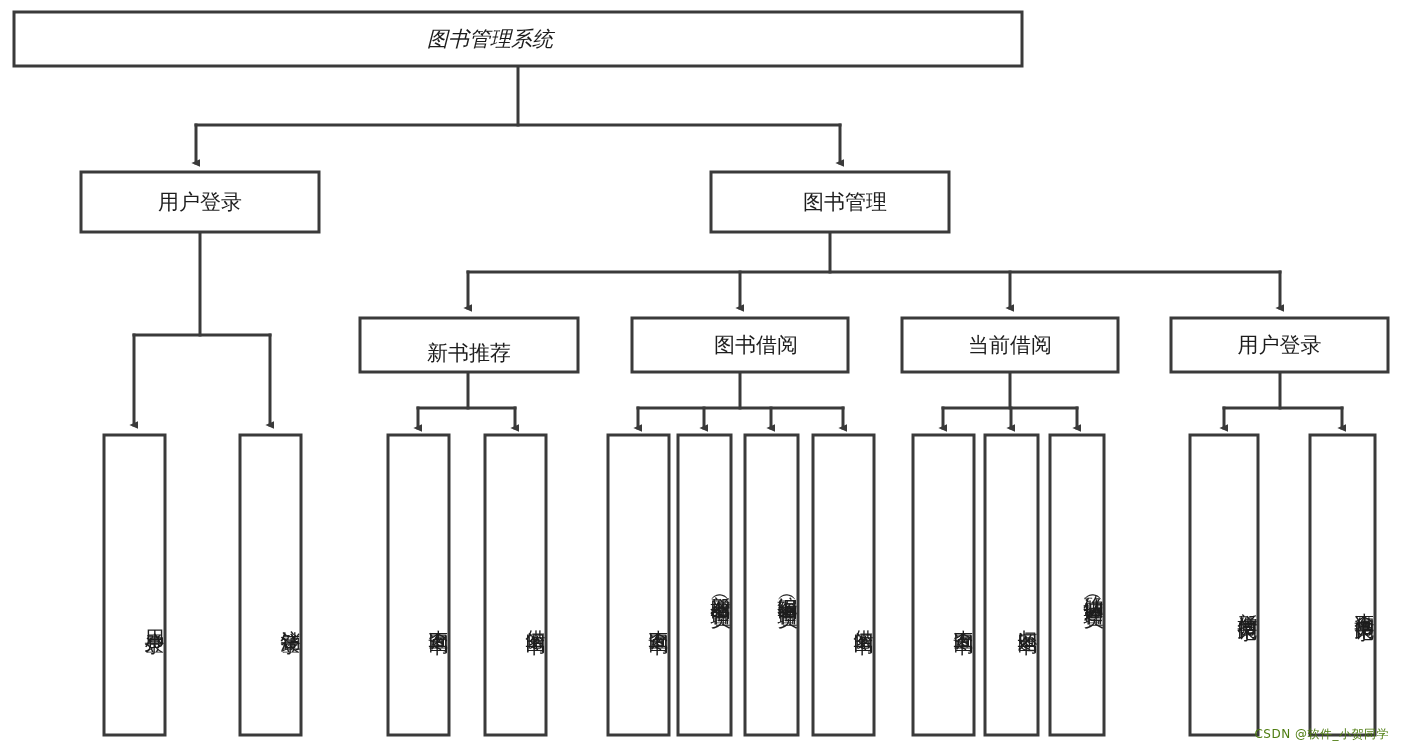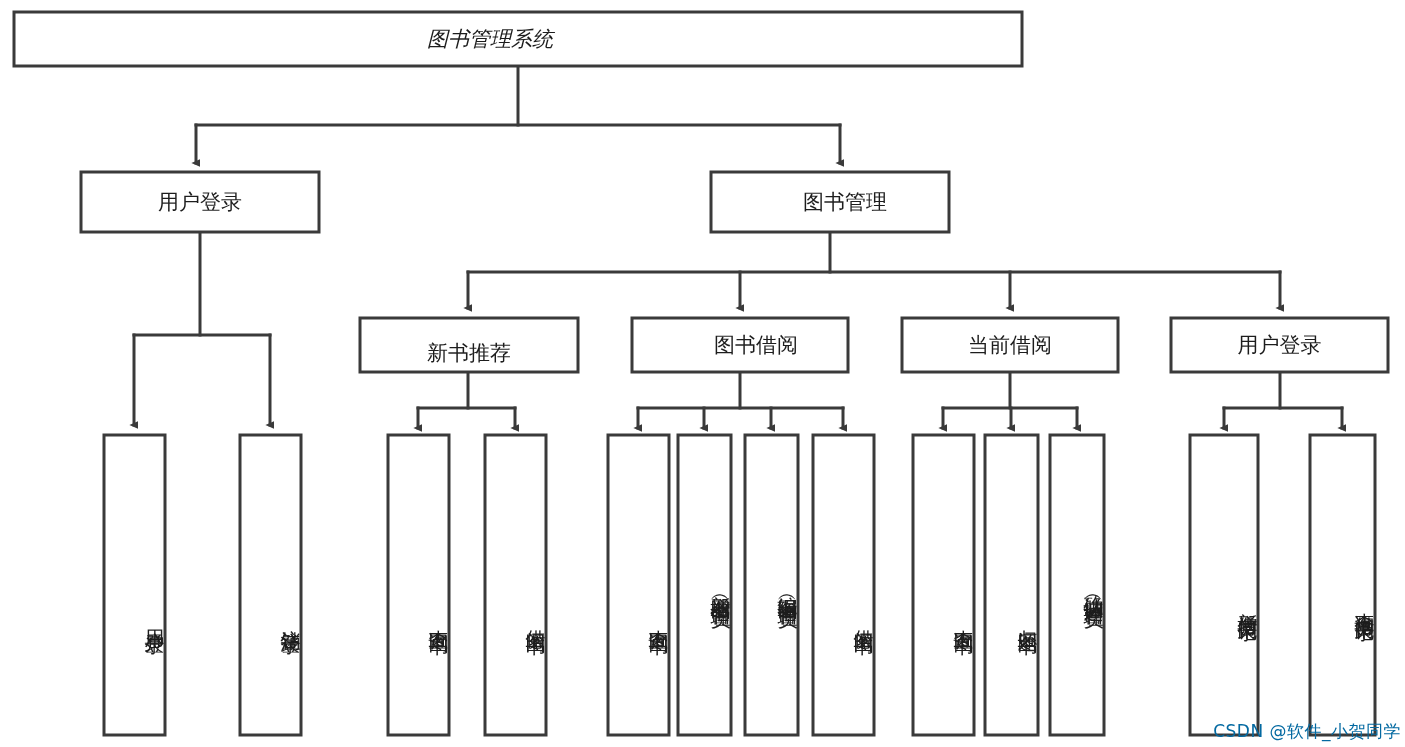--- a/index.html
+++ b/index.html
@@ -25,23 +25,23 @@
     white-space:nowrap;
   }
   .hlabel{
     position:absolute;
     font-family:"DejaVu Sans","Liberation Sans",sans-serif;
     font-size:21px;color:#1d1d1d;
     display:flex;align-items:center;justify-content:center;
     pointer-events:none;white-space:nowrap;
   }
   #watermark{
-    position:absolute;right:4px;bottom:4px;
+    position:absolute;right:16px;bottom:4px;
     font-family:"DejaVu Sans","Liberation Sans",sans-serif;
-    font-size:17px;color:#0369a1;letter-spacing:.5px;
+    font-size:12px;color:#4d7c0f;letter-spacing:.5px;
     white-space:nowrap;
   }
 </style>
 </head>
 <body>
 
 <div id="diagram-root">
 
   <svg id="chart-svg" viewBox="0 0 1405 747">
     <defs>

